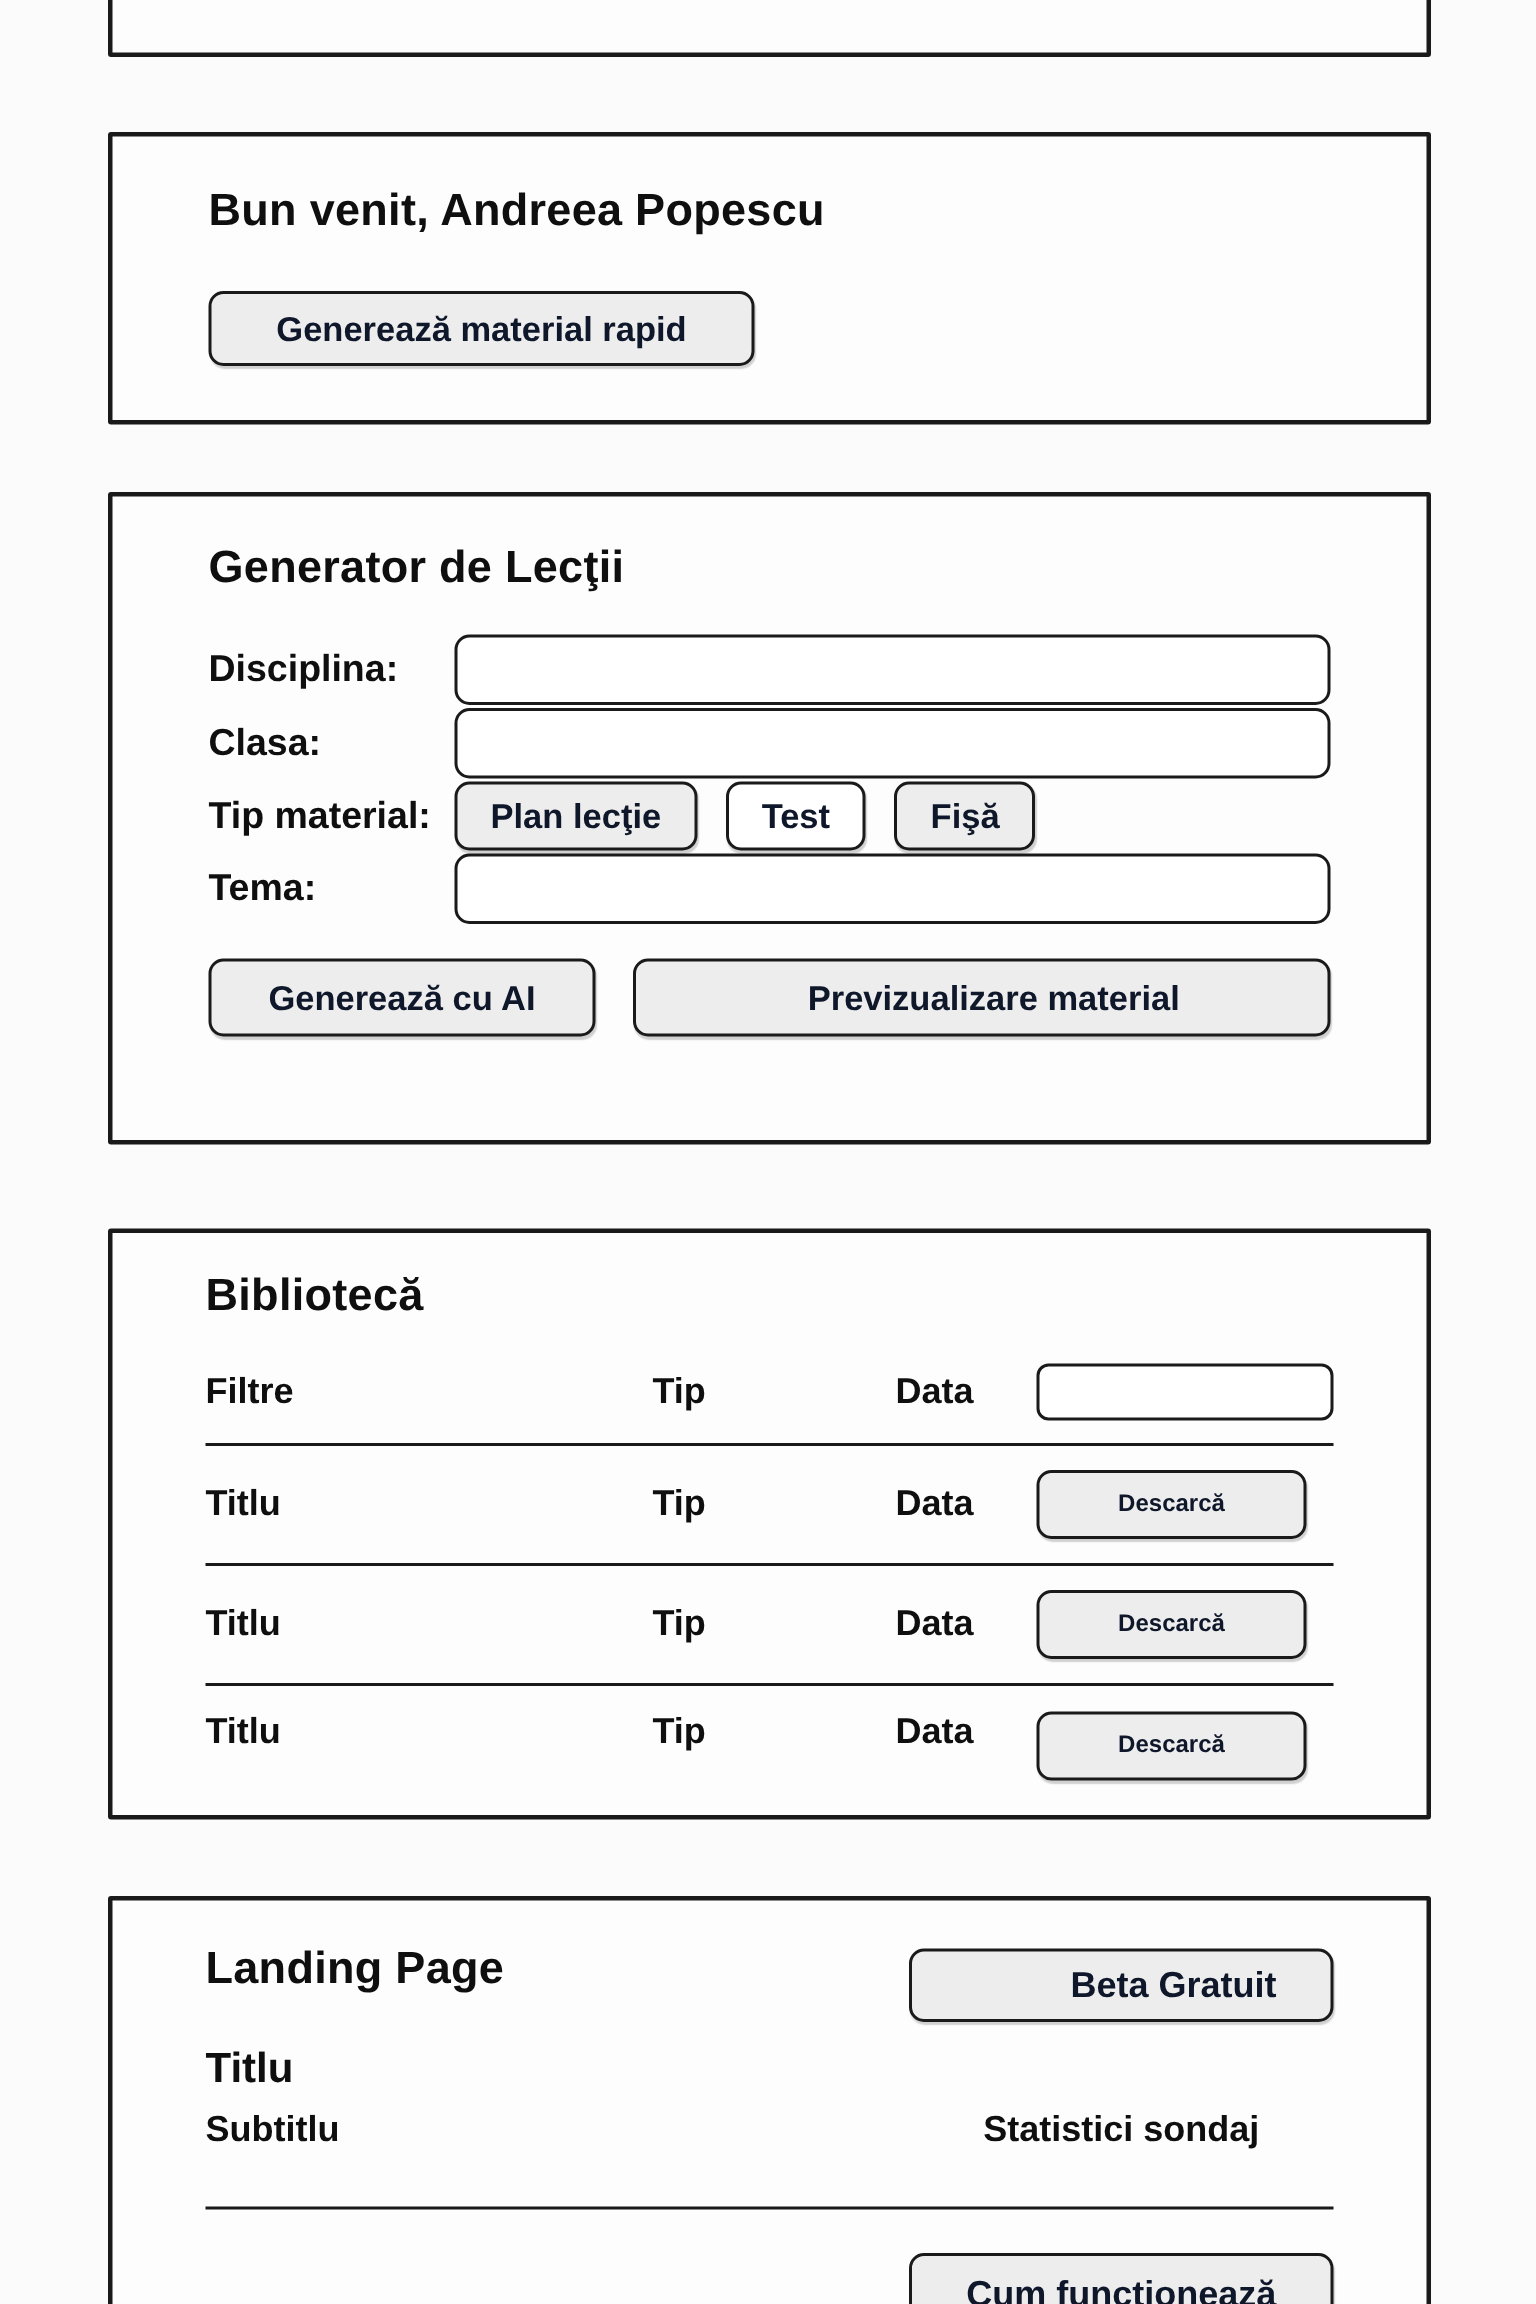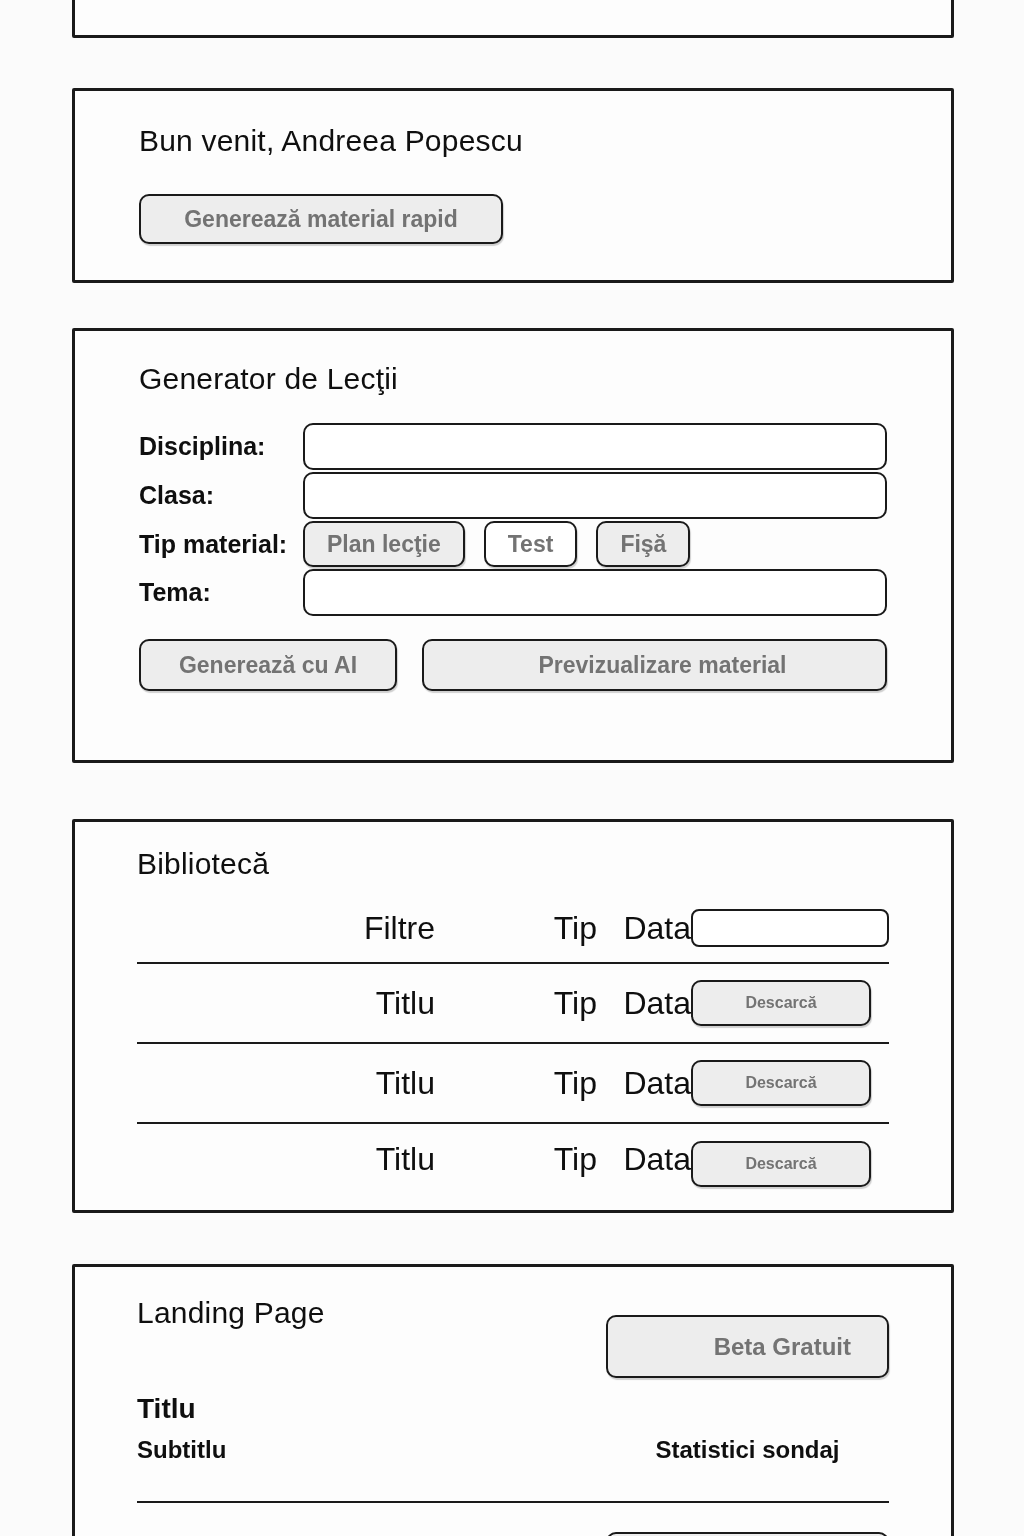--- a/index.html
+++ b/index.html
@@ -24,37 +24,37 @@
   }
 
   #panel-top      { top: -30px;  height: 68px;  }
   #panel-welcome  { top: 88px;   height: 195px; padding: 32px 64px; }
   #panel-generator{ top: 328px;  height: 435px; padding: 30px 64px; }
   #panel-library  { top: 819px;  height: 394px; padding: 24px 62px; }
   #panel-landing  { top: 1264px; height: 380px; padding: 28px 62px; }
 
   .section-title {
     font-size: 30px;
-    font-weight: 400;
+    font-weight: 700;
     letter-spacing: 0.2px;
     line-height: 36px;
   }
 
   .btn {
     display: flex;
     align-items: center;
     justify-content: center;
     background: #ededed;
     border: 2.5px solid #1a1a1a;
     border-radius: 10px;
     box-shadow: 1px 2px 1px rgba(0,0,0,0.18);
     font-family: inherit;
     font-size: 23px;
     font-weight: 700;
-    color: #737373;
+    color: #0f172a;
     cursor: pointer;
   }
 
   .text-input {
     background: #ffffff;
     border: 2.5px solid #1a1a1a;
     border-radius: 10px;
     font-family: inherit;
     font-size: 22px;
     font-weight: 600;
@@ -89,34 +89,34 @@
   .lib-table { margin-top: 12px; }
   .lib-row {
     display: flex;
     align-items: center;
     border-bottom: 2.5px solid #1a1a1a;
   }
   .lib-row.header { height: 70px; }
   .lib-row.item   { height: 80px; }
   .lib-row.last   { height: 92px; border-bottom: none; align-items: flex-start; padding-top: 17px; }
   .lib-row.last .cell, .lib-row.last .c-action { margin-top: 0; }
-  .cell { font-size: 32px; font-weight: 400; text-align: right; }
+  .cell { font-size: 24px; font-weight: 700; }
   .c-title { width: 298px; }
   .c-type  { width: 162px; }
   .c-date  { flex: 1; }
   .c-action{ width: 198px; display: flex; }
   .filter-input { width: 198px; height: 38px; border-radius: 8px; }
   .download-btn { width: 180px; height: 46px; font-size: 16px; }
 
   
   .landing-top { display: flex; justify-content: space-between; align-items: flex-start; }
   .beta-btn {
     width: 283px;
-    height: 63px;
-    margin-top: 20px;
+    height: 49px;
+    margin-top: 4px;
     justify-content: flex-end;
     padding-right: 36px;
     font-size: 24px;
   }
   .landing-heading { font-size: 28px; font-weight: 700; margin-top: 14px; line-height: 33px; }
   .landing-row { display: flex; justify-content: space-between; align-items: center; margin-top: 10px; }
   .landing-sub { font-size: 24px; font-weight: 700; line-height: 30px; }
   .stats-label { width: 283px; text-align: center; font-size: 24px; font-weight: 700; }
   .landing-divider { border: none; border-top: 2.5px solid #1a1a1a; margin-top: 36px; }
   .how-btn { width: 283px; height: 56px; margin-top: 29px; margin-left: auto; font-size: 24px; }

